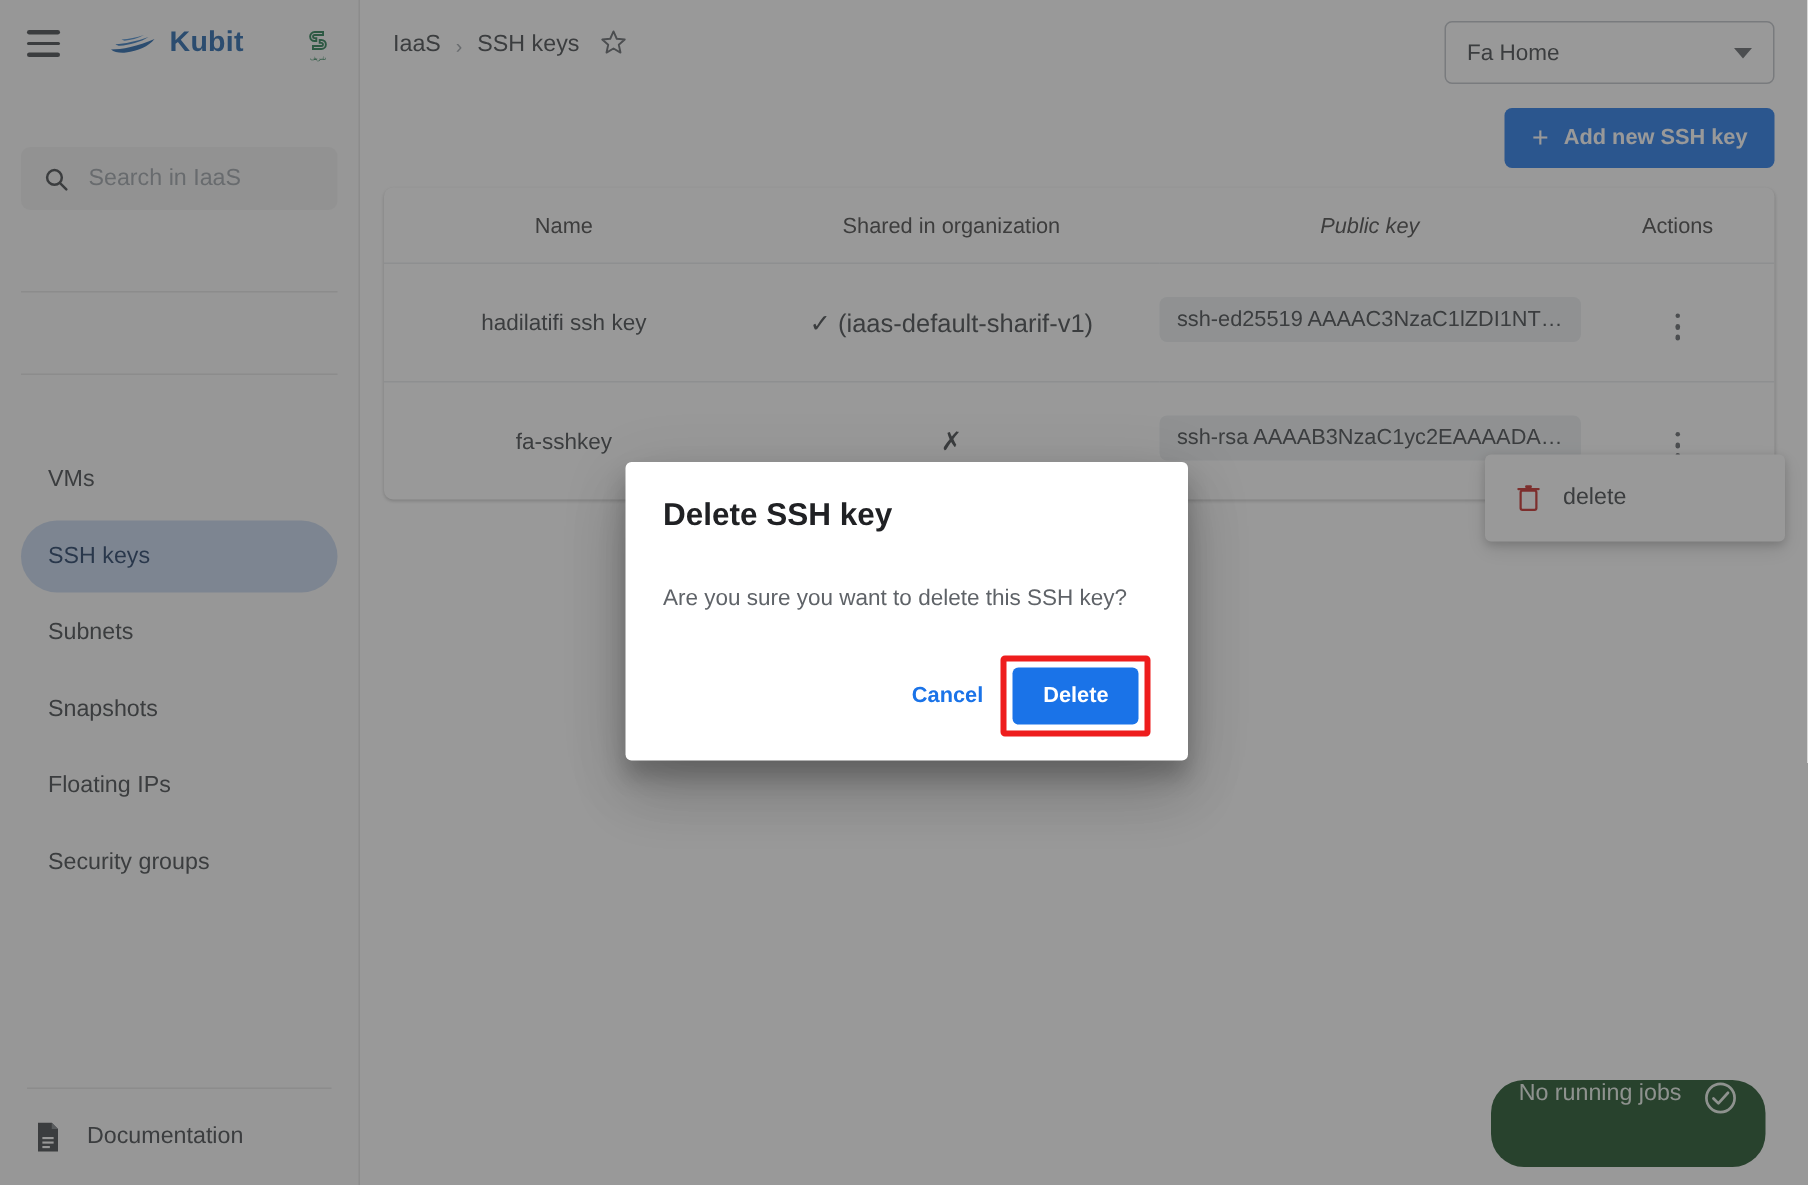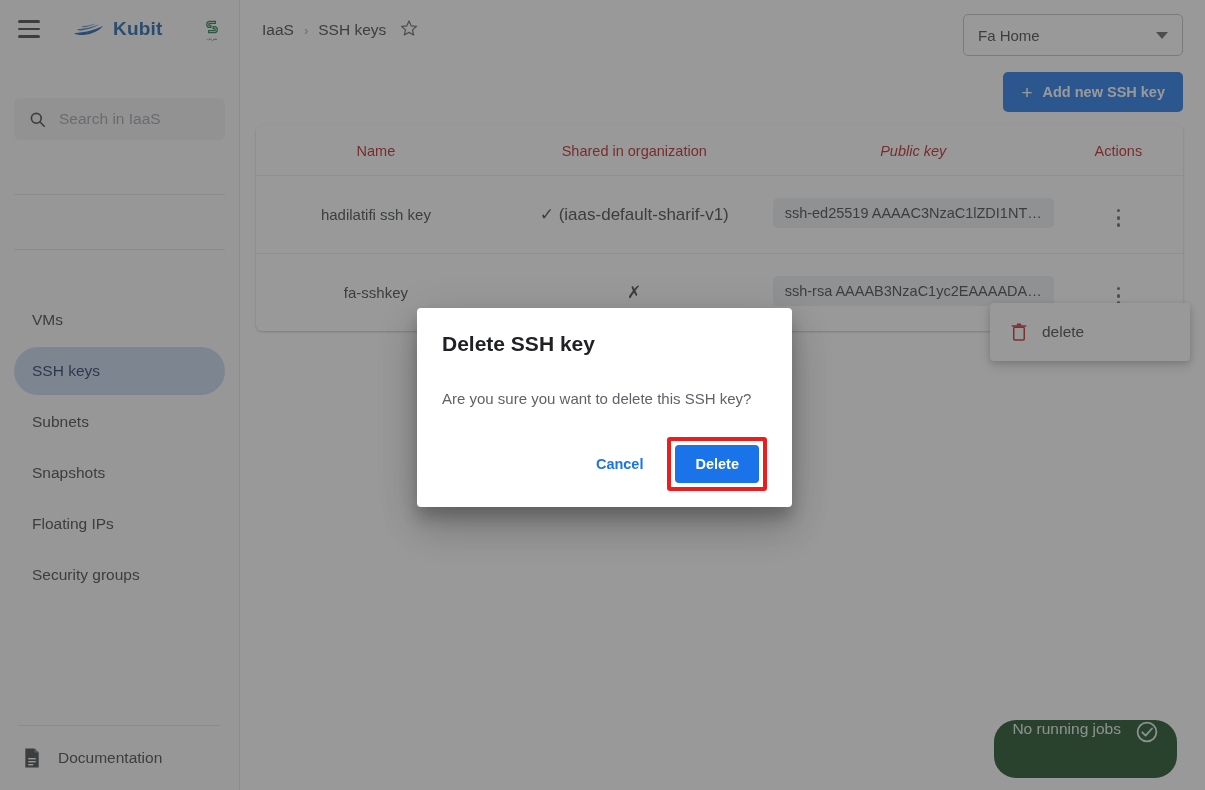--- a/index.html
+++ b/index.html
@@ -86,21 +86,21 @@
 
   
   .card {
     position: absolute; left: 16px; right: 22px; top: 125px;
     background: #fff; border-radius: 6px;
     box-shadow: 0 1px 3px rgba(0,0,0,.14), 0 1px 2px rgba(0,0,0,.10);
     overflow: hidden;
   }
   table { width: 100%; border-collapse: collapse; }
   thead th {
-    font-size: 14.5px; font-weight: 400; color: #b91c1c;
+    font-size: 14.5px; font-weight: 400; color: #404040;
     padding: 18px 0 16px 0; border-bottom: 1px solid #e8eaed;
   }
   tbody td { padding: 22px 0; text-align: center; font-size: 15px; color: #3c4043;
     border-bottom: 1px solid #e8eaed; }
   tbody tr:last-child td { border-bottom: none; }
   .col-name { width: 26%; }
   .col-shared { width: 30%; }
   .col-key { width: 30%; font-style: italic; }
   .col-actions { width: 14%; }
   .chip {
@@ -134,21 +134,21 @@
   
   .scrim { position: absolute; inset: 0; background: rgba(60,60,60,.52); z-index: 50; }
   .dialog {
     position: absolute; left: 417px; top: 308px; width: 375px;
     background: #fff; border-radius: 4px; z-index: 60;
     box-shadow: 0 11px 15px rgba(0,0,0,.2), 0 9px 46px rgba(0,0,0,.12), 0 24px 38px rgba(0,0,0,.14);
     padding: 24px 25px 16px 25px;
   }
   .dlg-title { font-size: 21px; font-weight: 700; color: #202124; }
   .dlg-msg { margin-top: 34px; font-size: 15px; color: #5f6368; }
-  .dlg-actions { margin-top: 30px; display: flex; align-items: center; justify-content: flex-end; gap: 12px; }
+  .dlg-actions { margin-top: 30px; display: flex; align-items: center; justify-content: flex-end; }
   .btn-cancel {
     background: none; border: none; color: #1a73e8; font-size: 14.5px; font-weight: 600;
     padding: 10px 12px; cursor: pointer; font-family: "Liberation Sans", sans-serif;
   }
   .delete-hl { border: 4px solid #ee1d1d; padding: 4px; border-radius: 3px; background: #fff; }
   .btn-delete {
     background: #1a73e8; color: #fff; border: none; border-radius: 4px;
     font-size: 14.5px; font-weight: 700; padding: 11px 20px; cursor: pointer;
     font-family: "Liberation Sans", sans-serif;
   }

